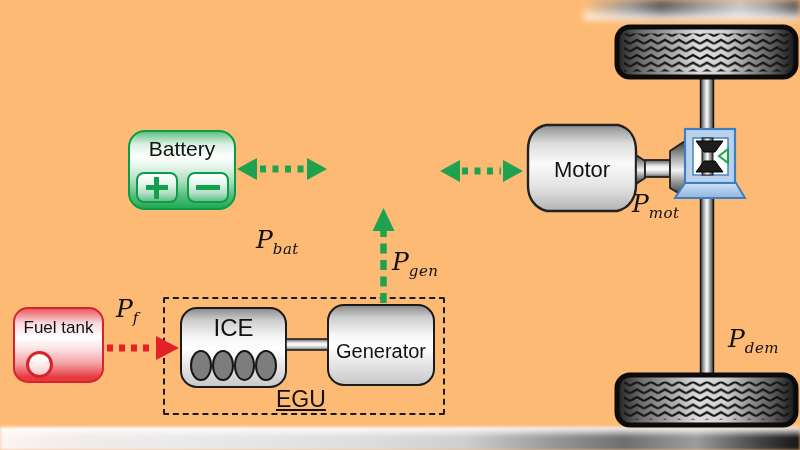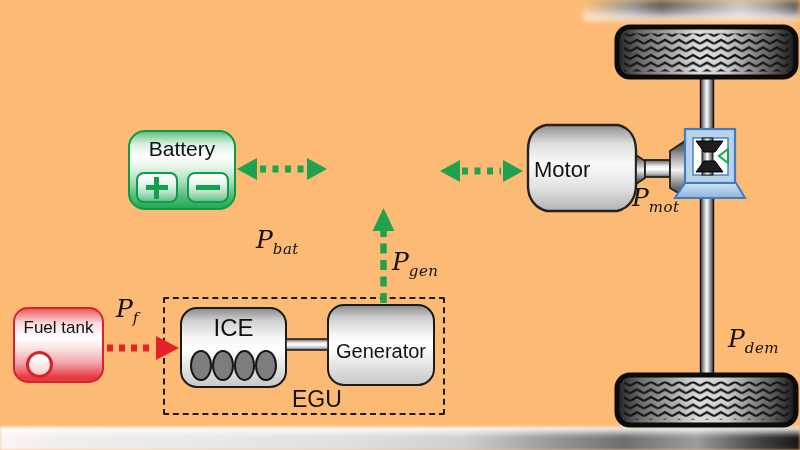--- a/index.html
+++ b/index.html
@@ -38,39 +38,39 @@
   .inverter .lbl{font-size:20px;}
 
   .fuel{left:13px;top:307px;width:91px;height:76px;border-color:#d6242c;
     background:linear-gradient(180deg,#ec5d62 0%,#fadadd 20%,#ffffff 40%,#fbe3e4 55%,#f3a4a8 75%,#e63a41 95%);}
   .fuel .lbl{font-size:17px;margin-top:9px;}
   .fuel-cap{position:absolute;left:11px;top:42px;width:27px;height:27px;border:3px solid #d6242c;
     border-radius:50%;background:linear-gradient(180deg,#fff 20%,#f6caca 100%);}
 
   .egu{position:absolute;left:163px;top:297px;width:282px;height:118px;
     border:2.5px dashed #1a1a1a;border-radius:2px;}
-  .egu-label{position:absolute;left:292px;top:386px;font-size:23px;}
+  .egu-label{position:absolute;left:276px;top:386px;font-size:23px;text-decoration:underline;}
 
   .ice{left:180px;top:307px;width:107px;height:81px;border-radius:17px;}
   .ice .lbl{font-size:24px;margin-top:5px;}
   .cyls{position:absolute;left:8px;right:8px;bottom:5px;display:flex;justify-content:space-between;}
   .cyl{width:24px;height:31px;background:#7d7d7d;border:2px solid #161616;border-radius:50%;}
 
   .gen{left:327px;top:304px;width:108px;height:82px;border-radius:17px;display:flex;align-items:center;}
   .gen .lbl{font-size:20px;margin-top:12px;}
 
-  .motor-label{position:absolute;left:534px;top:157px;width:96px;text-align:left;font-size:22px;}
+  .motor-label{position:absolute;left:534px;top:157px;width:96px;text-align:center;font-size:22px;}
 
   
   .plabel{position:absolute;font-family:"DejaVu Serif",serif;font-style:italic;font-size:25px;color:#111;line-height:1;}
   .plabel sub{font-size:15px;vertical-align:-6px;letter-spacing:.5px;}
   .p-bat{left:256px;top:179px;margin-top:48px;}
   .p-gen{left:392px;top:249px;}
   .p-f{left:116px;top:296px;}
-  .p-mot{left:632px;top:185px;text-align:right;}
+  .p-mot{left:632px;top:191px;text-align:right;}
   .p-dem{left:728px;top:326px;}
 
   .shapes{position:absolute;left:0;top:0;width:800px;height:450px;pointer-events:none;}
 </style>
 </head>
 <body>
 
 <div class="stage">
 
   <div class="smudge-top"></div>

